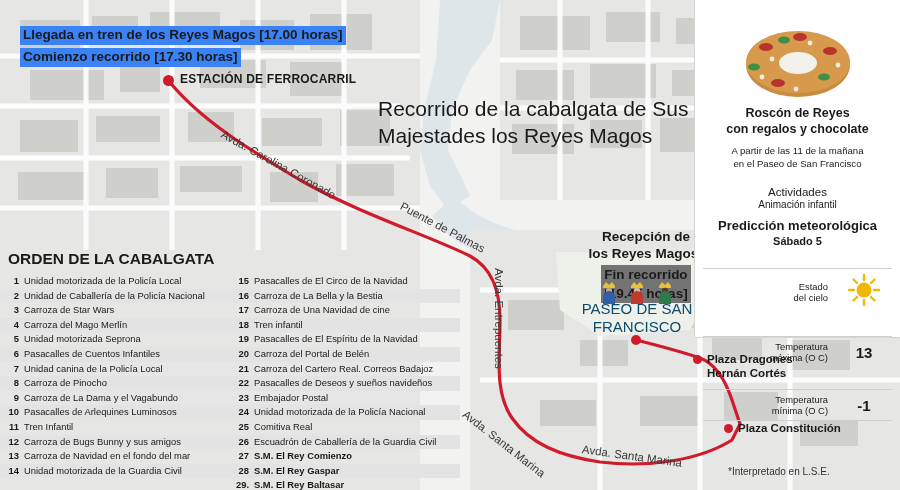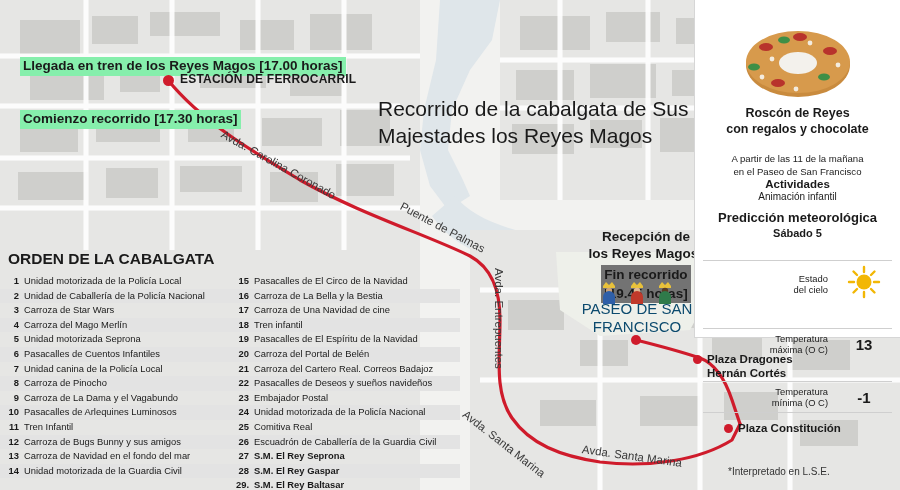--- a/index.html
+++ b/index.html
@@ -11,21 +11,21 @@
     position:relative;
   }
   #map-root{position:absolute;inset:0;}
 
   
   .map-bg{position:absolute;inset:0;background:#f2f2f0;}
   svg.mapsvg{position:absolute;inset:0;width:900px;height:490px;}
 
   
   .callout{position:absolute;font-weight:bold;line-height:1.25;}
-  .callout .hl{background:#86efac;padding:1px 3px;display:inline-block;margin-top:31px;}
+  .callout .hl{background:#3b82f6;padding:1px 3px;display:inline-block;}
 
   #arrival-callout{left:20px;top:26px;font-size:13.5px;}
   #arrival-callout .l2{margin-top:3px;}
 
   #station-label{
     position:absolute;left:180px;top:72px;font-size:12px;font-weight:bold;
     letter-spacing:.2px;
   }
   .station-dot{
     position:absolute;left:163px;top:75px;width:11px;height:11px;border-radius:50%;
@@ -72,22 +72,22 @@
   .row.bold .num{font-weight:bold;}
 
   
   #info-panel{
     position:absolute;right:0;top:0;width:206px;height:338px;
     background:#ffffff;border-left:1px solid #d6d6d6;border-bottom:1px solid #d6d6d6;
     box-sizing:border-box;padding:24px 8px;text-align:center;
   }
   #roscon-wrap{height:78px;display:flex;align-items:center;justify-content:center;}
   #roscon-title{font-size:12.5px;font-weight:bold;line-height:1.25;margin-top:4px;}
-  #roscon-sub{font-size:9.6px;line-height:1.3;margin-top:16px;color:#222;}
-  #activities-title{font-size:11.5px;font-weight:bold;margin-top:0;}
+  #roscon-sub{font-size:9.6px;line-height:1.3;margin-top:8px;color:#222;}
+  #activities-title{font-size:11.5px;font-weight:normal;margin-top:16px;}
   #activities-sub{font-size:10px;margin-top:1px;}
   #weather-title{font-size:13px;font-weight:bold;margin-top:8px;}
   #weather-day{font-size:11px;font-weight:bold;margin-top:2px;}
   .wrow{display:flex;align-items:center;border-top:1px solid #cfcfcf;padding:4px 0;margin-top:21px;}
   .wrow:last-child{border-bottom:1px solid #cfcfcf;}
   .wlabel{flex:1;text-align:right;font-size:9.4px;line-height:1.2;padding-right:8px;color:#222;}
   .wval{width:56px;text-align:center;font-size:15px;font-weight:bold;}
   .sunicon{width:56px;text-align:center;}
 </style>
 </head>
@@ -340,21 +340,21 @@
           <div class="row">
             <span class="num">25</span>
             <span class="txt">Comitiva Real</span>
           </div>
           <div class="row shaded">
             <span class="num">26</span>
             <span class="txt">Escuadrón de Caballería de la Guardia Civil</span>
           </div>
           <div class="row bold">
             <span class="num">27</span>
-            <span class="txt">S.M. El Rey Seprona</span>
+            <span class="txt">S.M. El Rey Comienzo</span>
           </div>
           <div class="row shaded bold">
             <span class="num">28</span>
             <span class="txt">S.M. El Rey Gaspar</span>
           </div>
           <div class="row bold">
             <span class="num">29.</span>
             <span class="txt">S.M. El Rey Baltasar</span>
           </div>
         </div>

